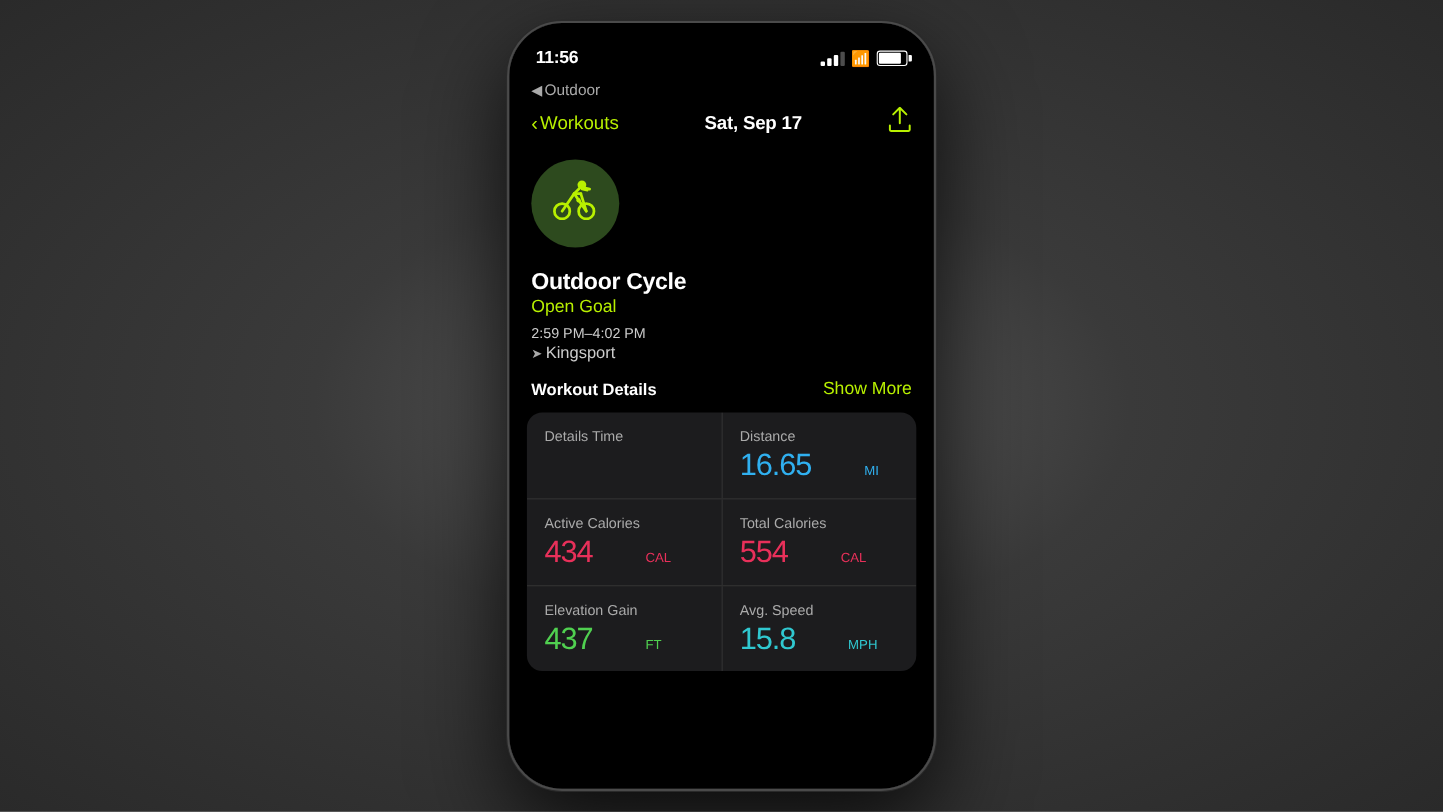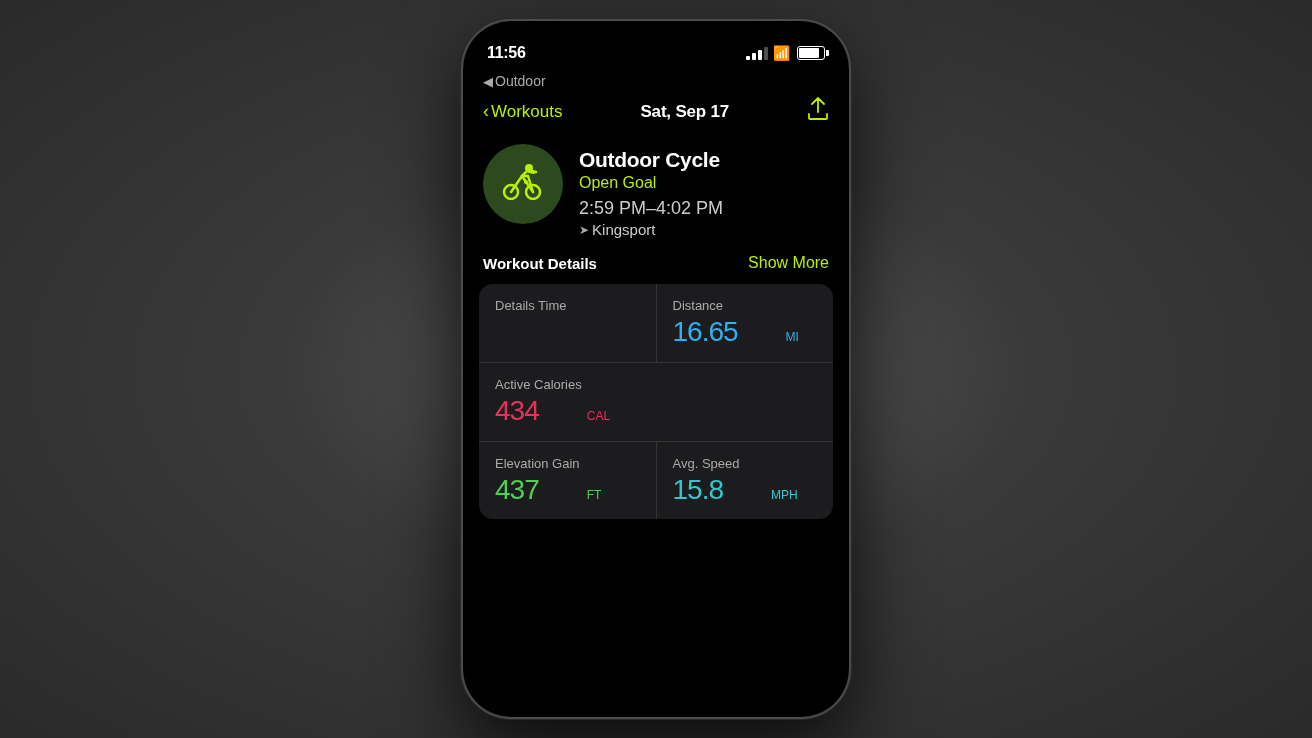--- a/index.html
+++ b/index.html
@@ -194,20 +194,21 @@
       font-size: 20px;
       cursor: pointer;
     }
 
     
     .workout-header {
       display: flex;
       align-items: flex-start;
       padding: 10px 20px 16px;
       gap: 16px;
+      flex-direction: column;
     }
 
     .workout-icon-circle {
       width: 80px;
       height: 80px;
       background: #2d4a1e;
       border-radius: 50%;
       display: flex;
       align-items: center;
       justify-content: center;
@@ -233,21 +234,21 @@
 
     .workout-goal {
       color: #b8f000;
       font-size: 16px;
       font-weight: 400;
       margin-top: 2px;
     }
 
     .workout-time {
       color: #ccc;
-      font-size: 18px;
+      font-size: 13px;
       margin-top: 6px;
     }
 
     .workout-location {
       color: #ccc;
       font-size: 15px;
       display: flex;
       align-items: center;
       gap: 3px;
       margin-top: 2px;
@@ -453,20 +454,26 @@
             </div>
           </div>
 
           <div class="stats-row">
             <div class="stat-cell">
               <div class="stat-label">Active Calories</div>
               <div class="stat-value color-pink">
                 <span>434</span><span class="unit">CAL</span>
               </div>
             </div>
+            <div class="stat-cell">
+              <div class="stat-label">Total Calories</div>
+              <div class="stat-value color-pink">
+                <span>554</span><span class="unit">CAL</span>
+              </div>
+            </div>
           </div>
 
           <div class="stats-row">
             <div class="stat-cell">
               <div class="stat-label">Elevation Gain</div>
               <div class="stat-value color-green">
                 <span>437</span><span class="unit">FT</span>
               </div>
             </div>
             <div class="stat-cell">

